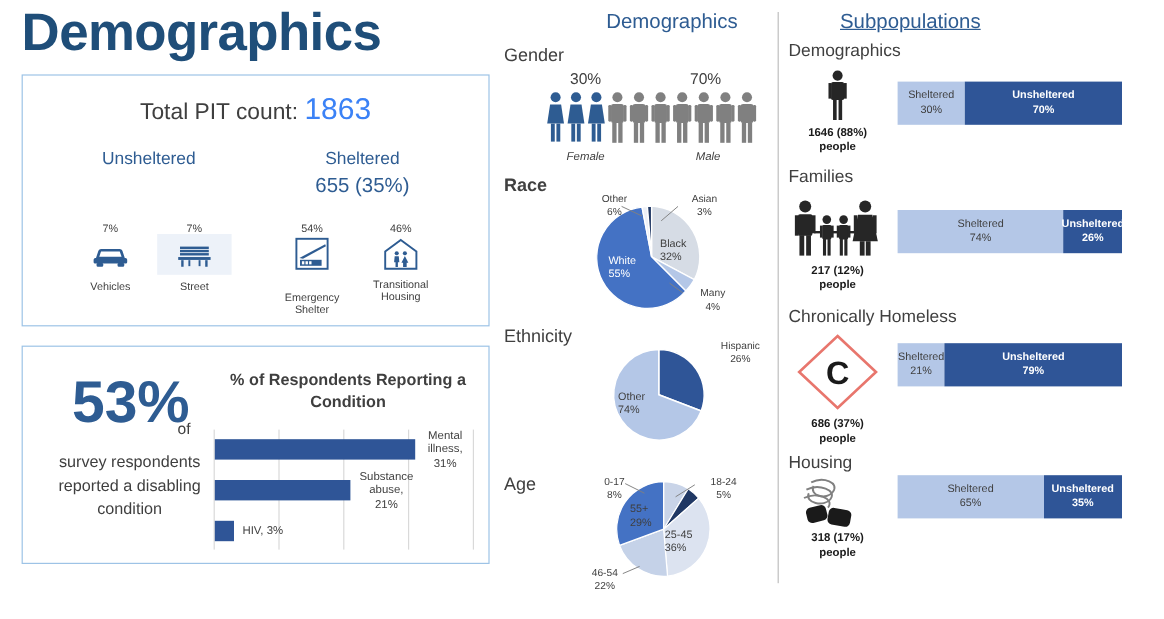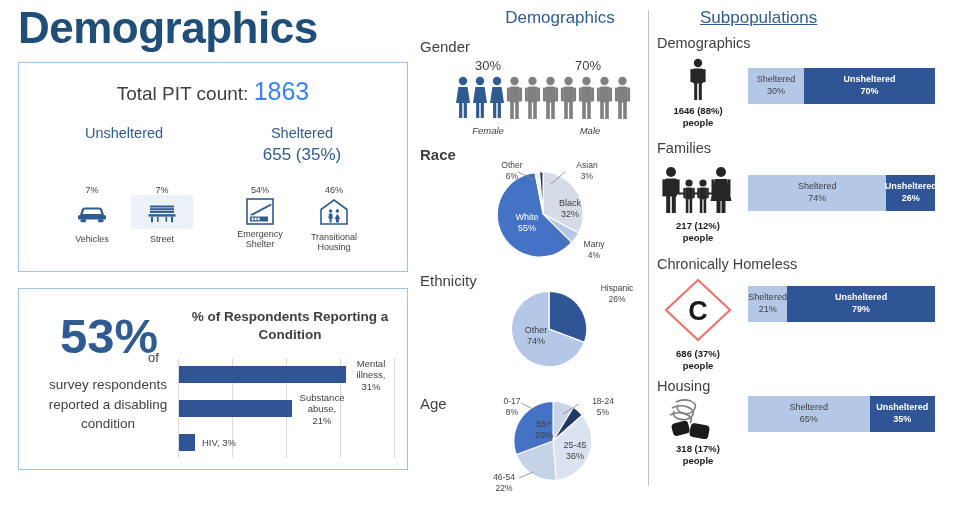--- a/index.html
+++ b/index.html
@@ -62,21 +62,21 @@
     font-size:17px;color:#2E5C92;
   }
   .section-label{font-size:15px;color:#404040;}
   #divider{left:648px;top:10px;width:1px;height:476px;background:#BFBFBF;}
 
   .person{display:block;}
   .gender-pct{font-size:13px;color:#3F3F3F;text-align:center;}
   .gender-lbl{font-size:9.5px;color:#3F3F3F;text-align:center;font-style:italic;}
 
   .pie-lbl{position:absolute;font-size:8.5px;color:#3F3F3F;text-align:center;line-height:1.25;}
-  .pie-inlbl{position:absolute;font-size:9px;color:#3F3F3F;text-align:center;line-height:1.25;}
+  .pie-inlbl{position:absolute;font-size:9px;color:#3F3F3F;text-align:left;line-height:1.25;}
   .pie-inlbl.on-dark{color:#ffffff;}
 
   
   #right-title{
     left:700px;top:8px;width:240px;text-align:left;
     font-size:17px;color:#2E5C92;text-decoration:underline;
   }
   .sub-head{font-size:14.5px;color:#404040;}
   .sub-count{font-size:9.5px;color:#1a1a1a;text-align:center;font-weight:bold;line-height:1.25;}
   .stackbar{position:absolute;height:36px;display:flex;}
@@ -146,21 +146,21 @@
       <div class="icon-box" style="height:34px;">
         <svg width="32" height="30" viewBox="0 0 32 30">
           <rect x="3" y="2" width="26" height="25" fill="none" stroke="#2E5C92" stroke-width="1.6"></rect>
           <path d="M5.5 18 L27 6.5 L27.6 8.3 L8.5 18.6 Z" fill="#2E5C92"></path>
           <rect x="6" y="19.5" width="18" height="5" fill="#2E5C92"></rect>
           <rect x="7.6" y="20.7" width="2" height="2.6" fill="#ffffff"></rect>
           <rect x="10.6" y="20.7" width="2" height="2.6" fill="#ffffff"></rect>
           <rect x="13.6" y="20.7" width="2" height="2.6" fill="#ffffff"></rect>
         </svg>
       </div>
-      <div class="icon-lbl" style="margin-top:0;">Emergency Shelter</div>
+      <div class="icon-lbl" style="margin-top:14px;">Emergency Shelter</div>
     </div>
 
     <div class="abs" style="left:282px;top:122px;width:66px;">
       <div class="icon-pct">46%</div>
       <div class="icon-box" style="height:34px;">
         <svg width="32" height="30" viewBox="0 0 32 30">
           <path d="M16 3 L29 12.5 L29 27 L3 27 L3 12.5 Z" fill="none" stroke="#2E5C92" stroke-width="1.6"></path>
           <g fill="#2E5C92">
             <circle cx="12.6" cy="14" r="1.7"></circle>
             <path d="M10.9 16.5 L14.3 16.5 L14.8 21.5 L13.6 21.5 L13.6 25.5 L11.6 25.5 L11.6 21.5 L10.4 21.5 Z"></path>

